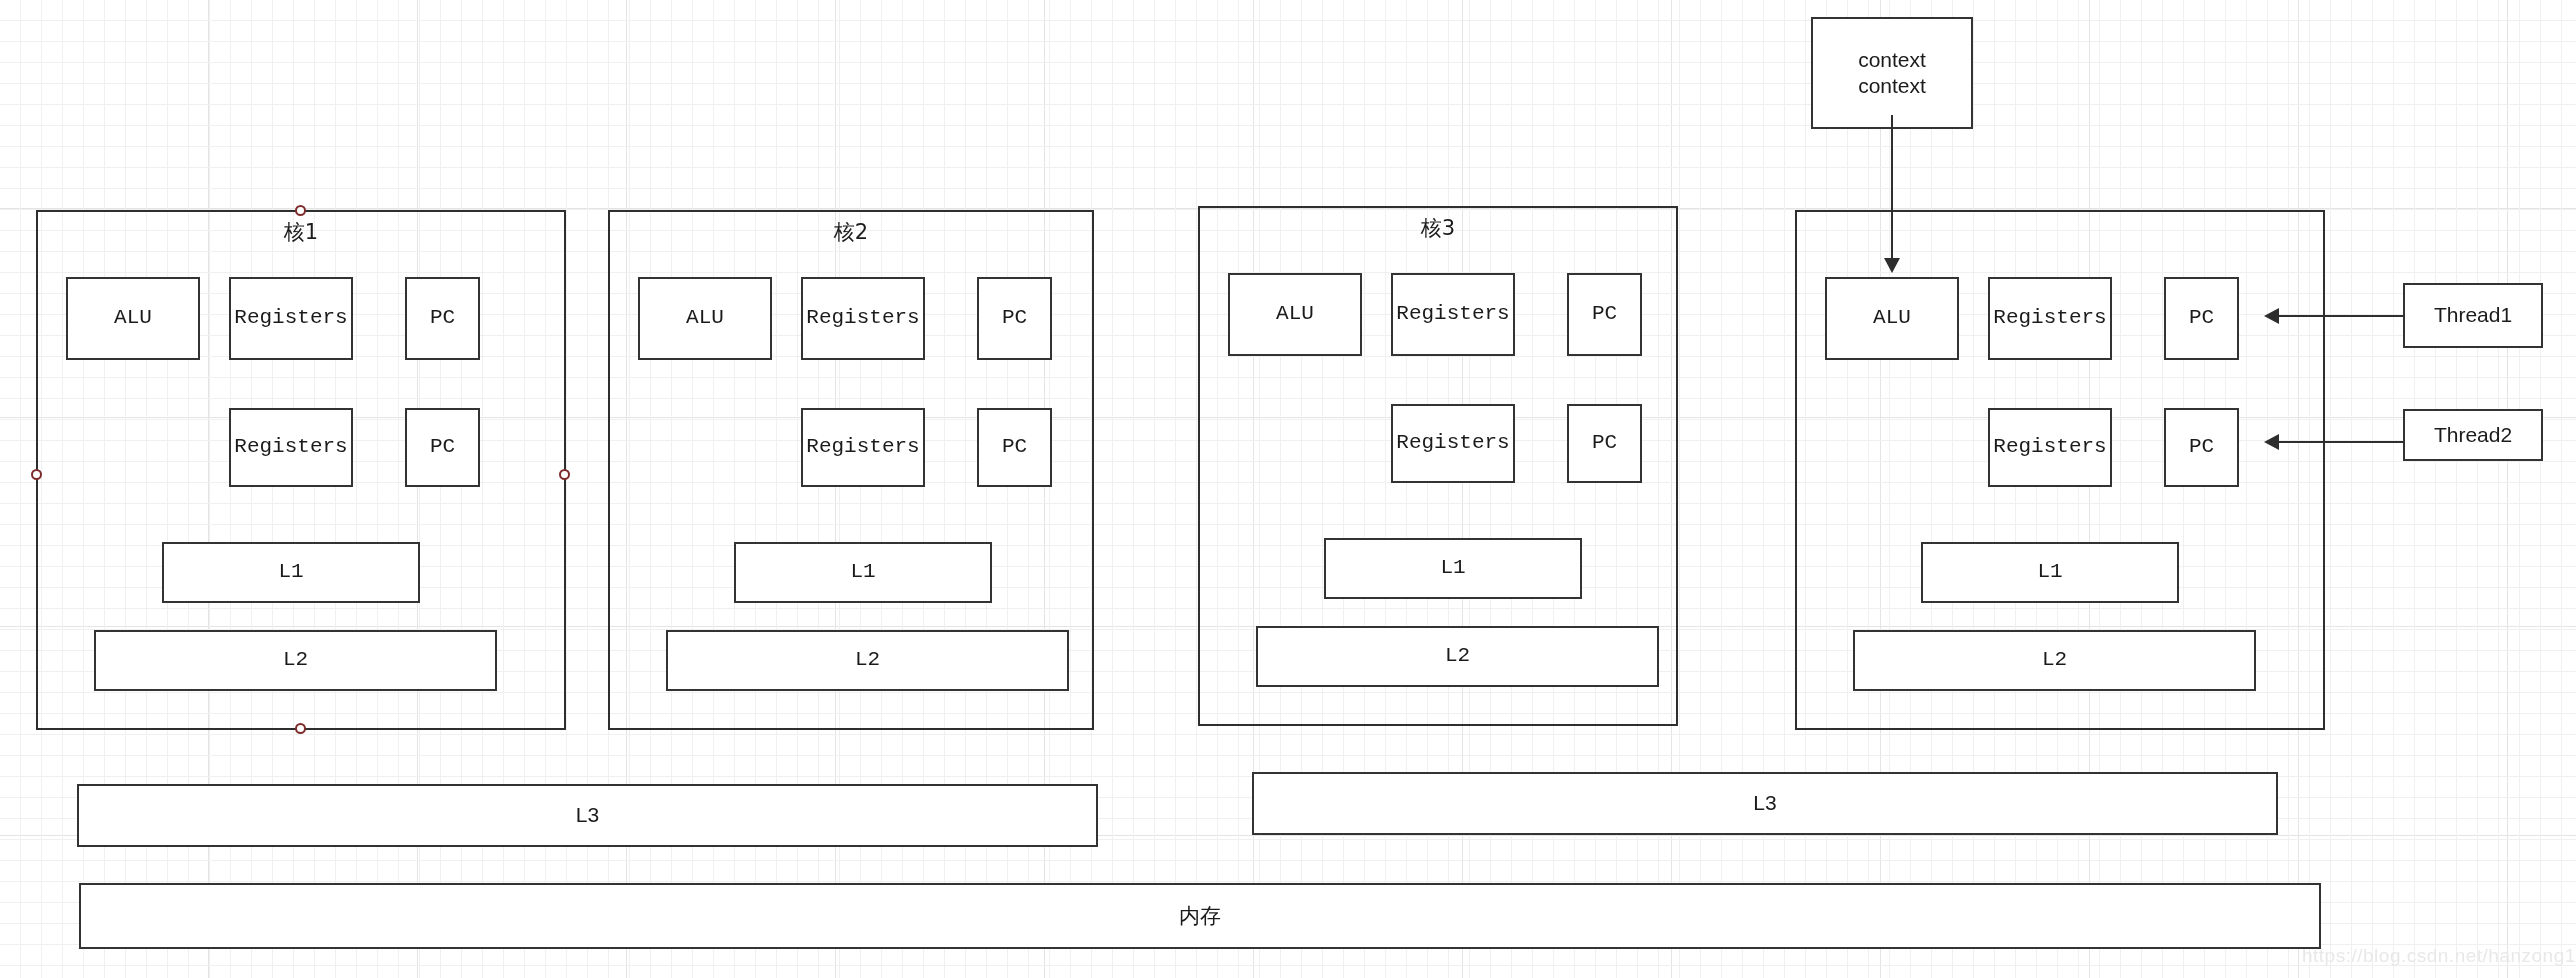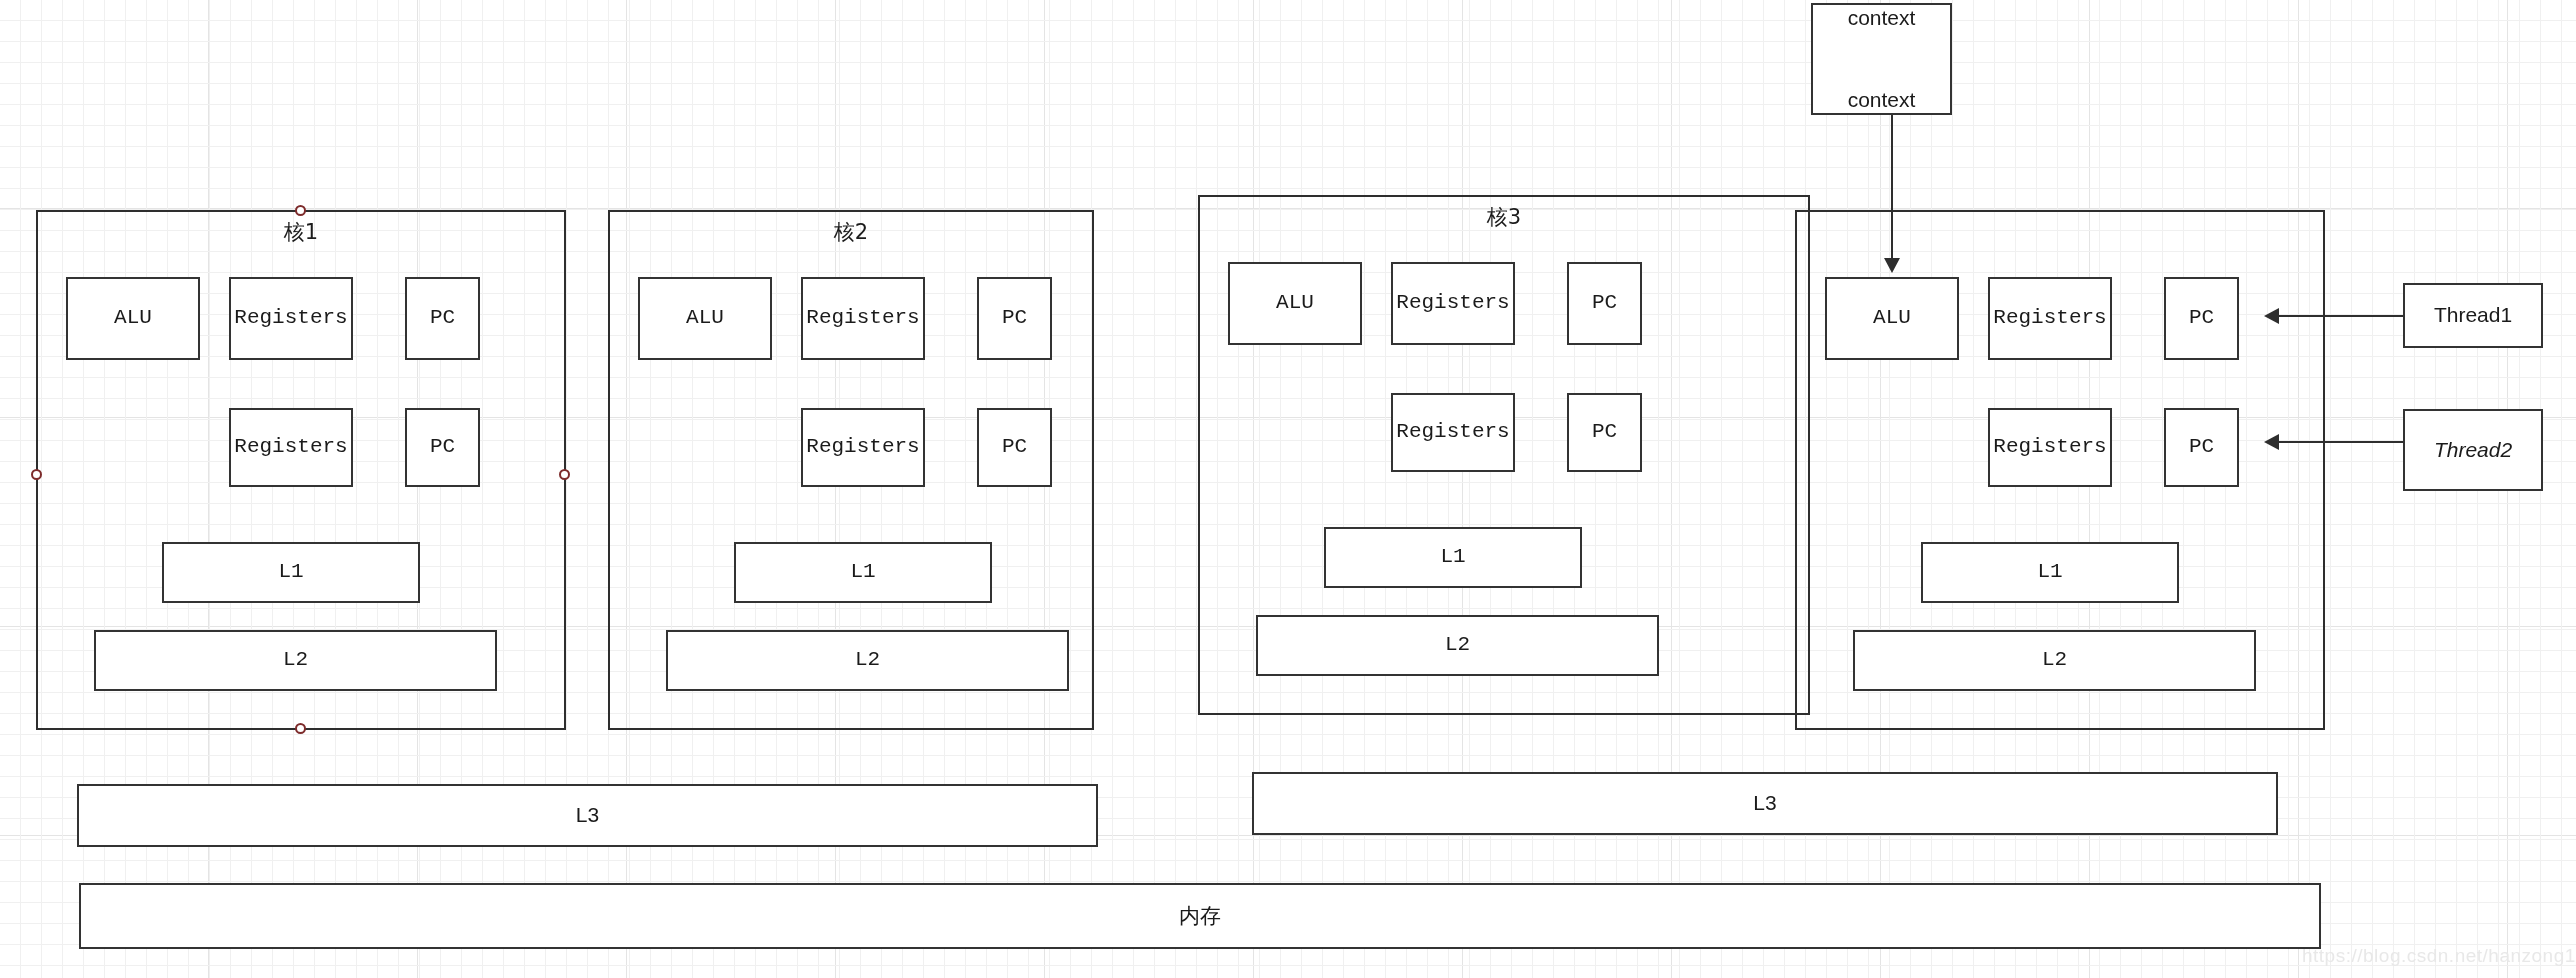--- a/index.html
+++ b/index.html
@@ -104,21 +104,21 @@
     z-index: 1;
     font-family: "Liberation Sans", sans-serif;
   }
   .multiline { flex-direction: column; }
 </style>
 </head>
 <body>
 
 <div id="canvas">
 
-  <div class="node multiline" style="left:1811px; top:3px; width:141px; height:112px;justify-content:space-between;">
+  <div class="node multiline" style="left:1811px; top:17px; width:162px; height:112px;">
     <span>context</span>
     <span>context</span>
   </div>
 
   <div class="edge edge-v" style="left:1891px; top:115px; height:151px;"></div>
   <div class="arrow arrow-down" style="left:1884px; top:258px;"></div>
 
   <div class="core" style="left:36px; top:210px; width:530px; height:520px;">
     <div class="core-label">核1</div>
     <div class="node" style="left:28px; top:65px; width:134px; height:83px;">ALU</div>
@@ -138,21 +138,21 @@
     <div class="core-label">核2</div>
     <div class="node" style="left:28px; top:65px; width:134px; height:83px;">ALU</div>
     <div class="node" style="left:191px; top:65px; width:124px; height:83px;">Registers</div>
     <div class="node" style="left:367px; top:65px; width:75px; height:83px;">PC</div>
     <div class="node" style="left:191px; top:196px; width:124px; height:79px;">Registers</div>
     <div class="node" style="left:367px; top:196px; width:75px; height:79px;">PC</div>
     <div class="node" style="left:124px; top:330px; width:258px; height:61px;">L1</div>
     <div class="node" style="left:56px; top:418px; width:403px; height:61px;">L2</div>
   </div>
 
-  <div class="core" style="left:1198px; top:195px; width:612px; height:520px;">
+  <div class="core" style="left:1198px; top:206px; width:480px; height:520px;">
     <div class="core-label">核3</div>
     <div class="node" style="left:28px; top:65px; width:134px; height:83px;">ALU</div>
     <div class="node" style="left:191px; top:65px; width:124px; height:83px;">Registers</div>
     <div class="node" style="left:367px; top:65px; width:75px; height:83px;">PC</div>
     <div class="node" style="left:191px; top:196px; width:124px; height:79px;">Registers</div>
     <div class="node" style="left:367px; top:196px; width:75px; height:79px;">PC</div>
     <div class="node" style="left:124px; top:330px; width:258px; height:61px;">L1</div>
     <div class="node" style="left:56px; top:418px; width:403px; height:61px;">L2</div>
   </div>
 
@@ -160,21 +160,21 @@
     <div class="node" style="left:28px; top:65px; width:134px; height:83px;">ALU</div>
     <div class="node" style="left:191px; top:65px; width:124px; height:83px;">Registers</div>
     <div class="node" style="left:367px; top:65px; width:75px; height:83px;">PC</div>
     <div class="node" style="left:191px; top:196px; width:124px; height:79px;">Registers</div>
     <div class="node" style="left:367px; top:196px; width:75px; height:79px;">PC</div>
     <div class="node" style="left:124px; top:330px; width:258px; height:61px;">L1</div>
     <div class="node" style="left:56px; top:418px; width:403px; height:61px;">L2</div>
   </div>
 
   <div class="node" style="left:2403px; top:283px; width:140px; height:65px;">Thread1</div>
-  <div class="node" style="left:2403px; top:409px; width:140px; height:82px;font-style:italic;">Thread2</div>
+  <div class="node" style="left:2403px; top:409px; width:140px; height:52px;">Thread2</div>
 
   <div class="edge edge-h" style="left:2279px; top:315px; width:124px;"></div>
   <div class="arrow arrow-left" style="left:2264px; top:308px;"></div>
 
   <div class="edge edge-h" style="left:2279px; top:441px; width:124px;"></div>
   <div class="arrow arrow-left" style="left:2264px; top:434px;"></div>
 
   <div class="node" style="left:77px; top:784px; width:1021px; height:63px;">L3</div>
   <div class="node" style="left:1252px; top:772px; width:1026px; height:63px;">L3</div>
 

